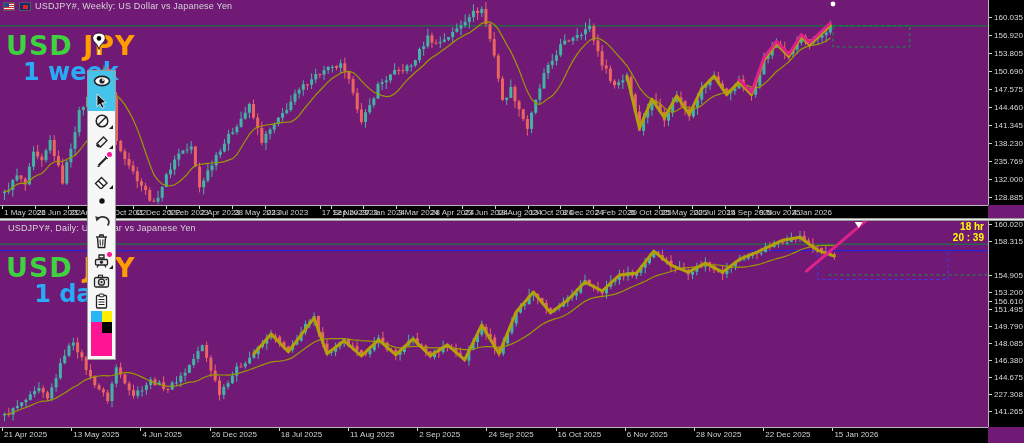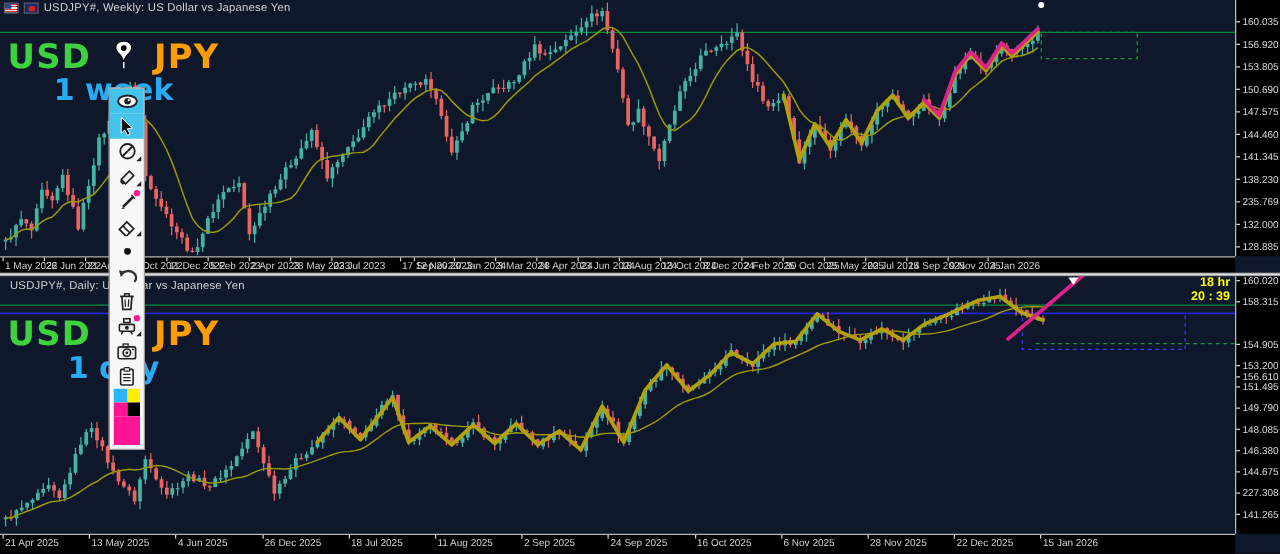--- a/index.html
+++ b/index.html
@@ -1,34 +1,34 @@
 <!DOCTYPE html>
 <html><head>
 <meta charset="utf-8">
 <style>
   * { margin:0; padding:0; box-sizing:border-box; }
   html,body { width:1024px; height:443px; background:#000; overflow:hidden;
               font-family:"Liberation Sans", sans-serif; }
-  .stage { position:relative; width:1024px; height:443px; background:#0f172a; }
+  .stage { position:relative; width:1024px; height:443px; background:#701a75; }
 
   .chart-section { position:absolute; left:0; width:1024px; }
   .title-bar { position:absolute; left:0; top:0; height:12px; display:flex; align-items:center; gap:4px; padding-left:3px; z-index:5; }
   .title-text { color:#d4d4d4; font-size:9px; white-space:nowrap; letter-spacing:.2px; }
   .flag { width:12px; height:9px; position:relative; display:inline-block; }
   .flag-us { background:repeating-linear-gradient(#c33 0 1px,#eee 1px 2px); border:0.5px solid #556; }
   .flag-us::after { content:""; position:absolute; left:0; top:0; width:5px; height:4px; background:#224a8f; }
   .flag-jp { background:#1a2a66; border:0.5px solid #556; }
   .flag-jp::after { content:""; position:absolute; left:3px; top:2px; width:5px; height:4px; background:#d22; }
 
   svg.plot { position:absolute; left:0; top:0; z-index:2; }
 
   .watermark { position:absolute; z-index:1; line-height:1.0; font-weight:bold; font-family:"DejaVu Sans", sans-serif; }
   .wm-row1 { font-size:27px; letter-spacing:1px; }
   .wm-usd { color:#3fd23f; }
-  .wm-jpy { color:#ff9d00;margin-left:40px; }
+  .wm-jpy { color:#ff9d00; }
   .wm-row2 { font-size:24px; color:#29aaf5; text-align:center; margin-top:1px; }
 
   .price-axis { position:absolute; left:988px; width:36px; background:#000; z-index:4; border-left:1px solid #b8b8b8; }
   .price-tick { position:absolute; left:0; color:#d8d8d8; font-size:8px; white-space:nowrap; }
   .price-tick .dash { position:absolute; left:0; top:4px; width:3px; height:1px; background:#cfcfcf; }
   .price-tick .lbl { padding-left:5px; }
 
   .date-axis { position:absolute; left:0; width:988px; height:14px; background:#000; border-top:1px solid #b8b8b8; z-index:3; }
   .date-tick { position:absolute; top:2px; color:#d0d0d0; font-size:8px; white-space:nowrap; }
   .date-tick .dash { position:absolute; left:0; top:-2px; width:1px; height:3px; background:#cfcfcf; }

